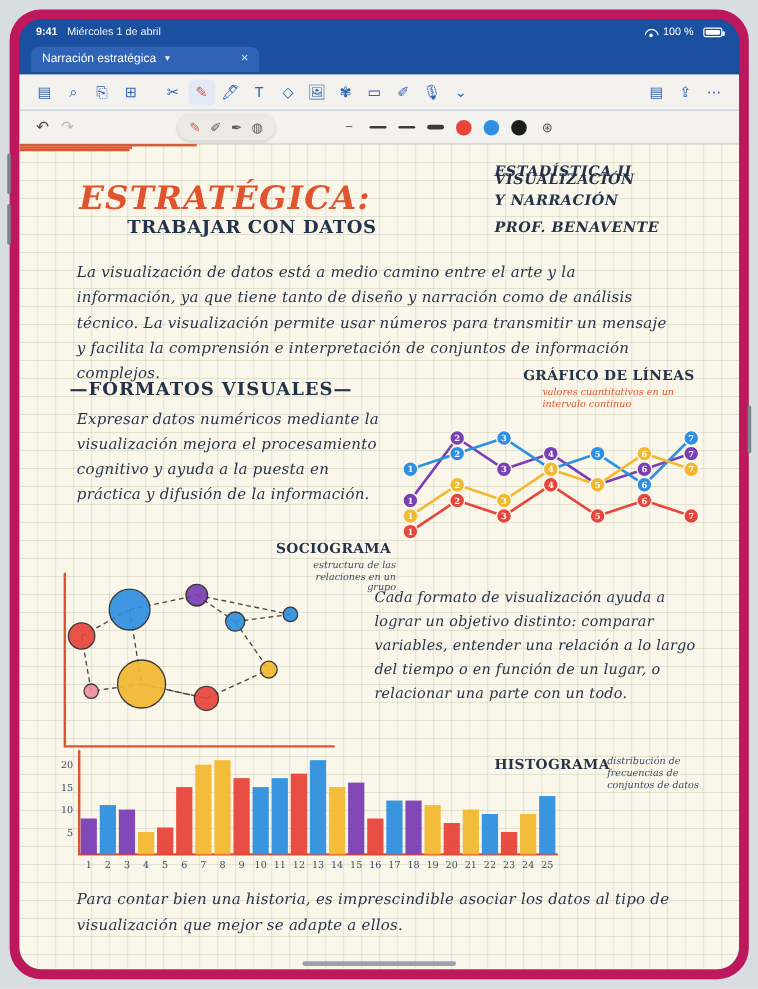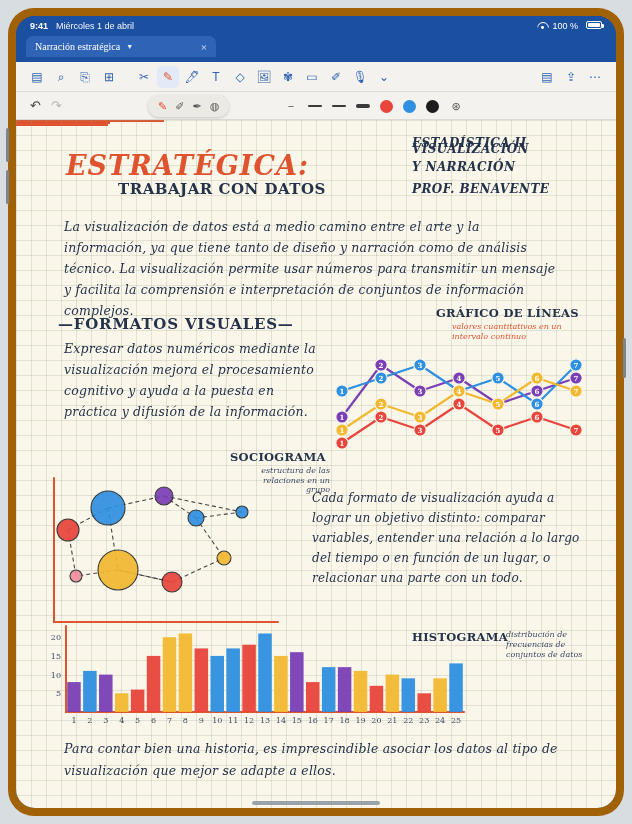--- a/index.html
+++ b/index.html
@@ -6,51 +6,51 @@
   body {
     width: 632px; height: 824px;
     background: #d8dde2;
     font-family: "Liberation Sans", sans-serif;
     overflow: hidden;
   }
   
   #device {
     position: absolute; left: 8px; top: 8px;
     width: 616px; height: 808px;
-    background: #a16207;
+    background: #be185d;
     border-radius: 26px;
     padding: 8px;
   }
   #screen {
     position: relative;
     width: 600px; height: 792px;
     background: #1b4fa0;
     border-radius: 19px;
     overflow: hidden;
   }
   
   #statusbar {
     height: 20px; background: #1b4fa0; color: #fff;
     display: flex; align-items: center; font-size: 9px;
     padding: 0 14px;
   }
   #statusbar .time { font-weight: bold; margin-right: 8px; }
   #statusbar .date { opacity: .95; }
-  #statusbar .right { margin-left: auto; display: flex; align-items: flex-start; gap: 5px; }
+  #statusbar .right { margin-left: auto; display: flex; align-items: flex-end; gap: 5px; }
   .wifi-ico { display:inline-block; width:10px; height:8px; position:relative; }
   .wifi-ico::before{content:"";position:absolute;left:0;top:1px;width:10px;height:10px;
     border:1.6px solid #fff;border-radius:50%;clip-path:polygon(0 0,100% 0,100% 45%,0 45%);}
   .wifi-ico::after{content:"";position:absolute;left:3.6px;top:5.2px;width:2.8px;height:2.8px;background:#fff;border-radius:50%;}
   .batt { display:inline-flex; align-items:center; }
   .batt .b { width:16px;height:8px;border:1.2px solid #fff;border-radius:2px;position:relative;margin-left:3px; }
   .batt .b::after{content:"";position:absolute;right:-3px;top:2px;width:2px;height:4px;background:#fff;border-radius:0 1px 1px 0;}
   .batt .f{position:absolute;left:1px;top:1px;bottom:1px;width:12px;background:#fff;border-radius:1px;}
   
   #tabbar {
-    height: 26px; background:#1b4fa0; display:flex; align-items:flex-start; padding:0 10px;font-family:Liberation Serif, serif;
+    height: 26px; background:#1b4fa0; display:flex; align-items:center; padding:0 10px;
   }
   .tab {
     background:#2f63b5; color:#fff; font-size:10px; border-radius:7px 7px 0 0;
     height:21px; display:flex; align-items:center; gap:6px; padding:0 9px; min-width:190px;
   }
   .tab .chev { font-size:7px; opacity:.9; }
   .tab .x { margin-left:auto; font-size:11px; opacity:.85; }
   .tabbar-spacer { flex:1; }
   
   #toolbar {
@@ -107,21 +107,21 @@
   .hw { font-family:"DejaVu Serif", serif; }
   
   #title1 {
     left:30px; top:2px; font-size:27px; font-weight:bold; letter-spacing:1px;
     color:#e0532f; font-style:italic; -webkit-text-stroke:0.4px #b9341a;
   }
   #title2 {
     left:50px; top:30px; font-size:27px; font-weight:bold; letter-spacing:1px;
     color:#e0532f; font-style:italic;
   }
-  #title3 { left:90px; top:60px; font-size:15px; font-weight:bold; letter-spacing:.5px; color:#24324a;padding-left:12px; }
+  #title3 { left:90px; top:60px; font-size:15px; font-weight:bold; letter-spacing:.5px; color:#24324a; }
   .hdr-right { left:396px; font-size:12px; font-weight:bold; font-style:italic; letter-spacing:.4px; color:#24324a; }
   
   .para {
     font-size:12.5px; line-height:21px; color:#24324a; font-style:italic;
     letter-spacing:.2px;
   }
   #p1 { left:48px; top:96px; width:500px; }
   #h-formatos { left:42px; top:195px; font-size:15px; font-weight:bold; letter-spacing:.8px; color:#24324a; }
   #p2 { left:48px; top:218px; width:265px; }
   

